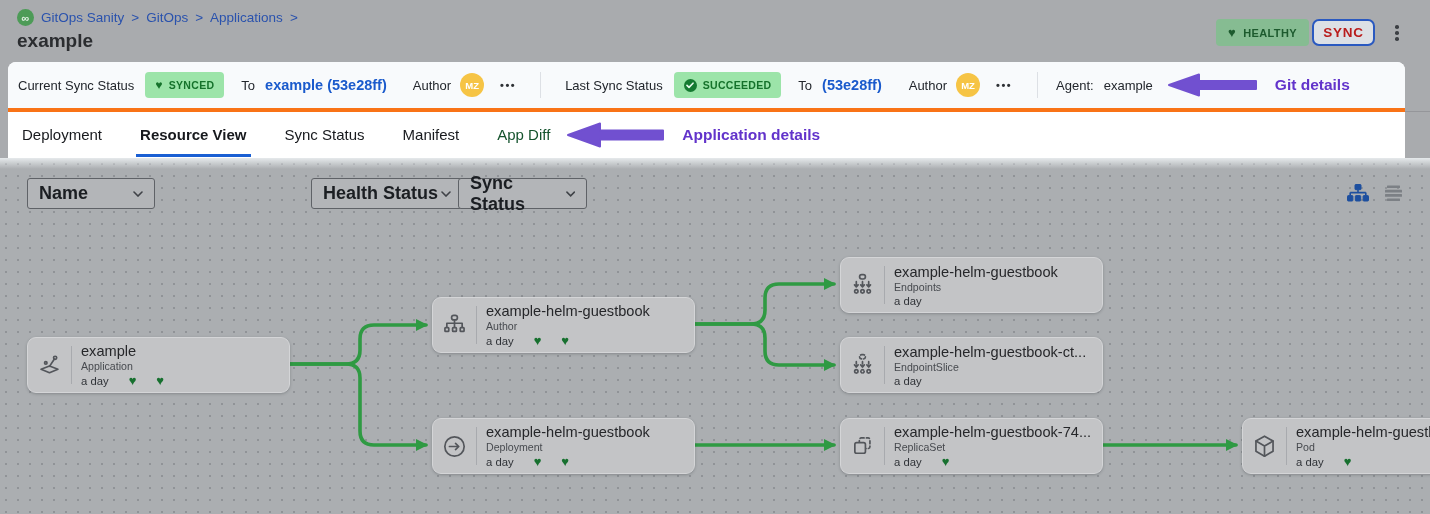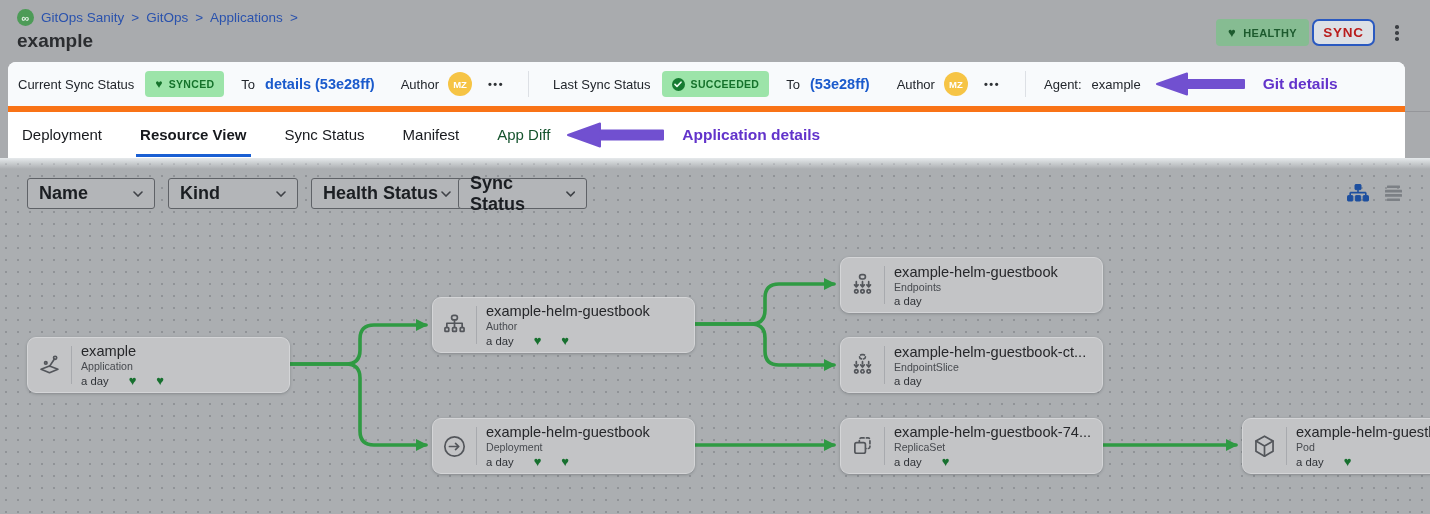--- a/index.html
+++ b/index.html
@@ -27,21 +27,21 @@
   .kebab { position:absolute; left:1390px; top:21px; width:14px; height:24px; display:flex;
            flex-direction:column; align-items:center; justify-content:center; gap:2.6px; cursor:pointer; }
   .kebab i { width:3.6px; height:3.6px; border-radius:50%; background:#3c3f44; }
 
   
   .panel { position:absolute; left:8px; top:62px; width:1397px; height:96px;
            background:#fff; border-radius:8px 8px 0 0; }
   .panel-edge-line { position:absolute; left:1405px; top:111px; width:25px; height:1px; background:#95969a; }
 
   .status-row { height:50px; background:#f8fafc; border-radius:8px 8px 0 0;
-                border-bottom:6px solid #f97316; display:flex; align-items:center;
+                border-bottom:4px solid #f97316; display:flex; align-items:center;
                 padding-left:10px; font-size:13px; color:#22262c; white-space:nowrap; }
   .s-badge { display:flex; align-items:center; gap:6px; height:26px; padding:0 10px;
              background:#9ce4a9; border-radius:4px; color:#15722b; font-size:10.5px;
              font-weight:700; letter-spacing:.3px; }
   .s-badge .sb-heart { font-size:12px; line-height:1; }
   .check-circle { width:13px; height:13px; border-radius:50%; background:#157a31;
                   display:flex; align-items:center; justify-content:center; }
   .rev-link { color:#1a5acc; font-weight:700; font-size:14.5px; text-decoration:none; cursor:pointer; }
   .avatar { width:24px; height:24px; border-radius:50%; background:#f6c445; color:#fff;
             display:flex; align-items:center; justify-content:center; font-size:9.5px; font-weight:700; }
@@ -180,21 +180,21 @@
 
 <section class="panel">
 
   <div class="status-row">
     <span>Current Sync Status</span>
     <span class="s-badge" style="margin-left:11px">
       <span class="sb-heart">♥</span>
       <span>SYNCED</span>
     </span>
     <span style="margin-left:17px">To</span>
-    <a class="rev-link" style="margin-left:10px">details (53e28ff)</a>
+    <a class="rev-link" style="margin-left:10px">example (53e28ff)</a>
     <span style="margin-left:26px">Author</span>
     <span class="avatar" style="margin-left:9px">MZ</span>
     <span class="dots" style="margin-left:16px">•••</span>
     <span class="vdiv" style="margin-left:24px"></span>
 
     <span style="margin-left:24px">Last Sync Status</span>
     <span class="s-badge" style="margin-left:11px">
       <span class="check-circle">
         <svg width="8" height="7" viewBox="0 0 8 7">
             <path d="M1 3.4 L3 5.4 L7 1.2" fill="none" stroke="#eafbef" stroke-width="1.6" stroke-linecap="round" stroke-linejoin="round"></path>
@@ -261,26 +261,20 @@
       <path d="M1098 287 H1236" marker-end="url(#ea)"></path>
     </g>
   </svg>
 
   <div class="filter" style="left:27px; width:128px">
     <span>Name</span>
     <svg width="10" height="6" viewBox="0 0 10 6">
         <path d="M1 1 L5 5 L9 1" fill="none" stroke="#3f4247" stroke-width="1.6" stroke-linecap="round"></path>
       </svg>
   </div>
-  <div class="filter" style="left:168px; width:130px">
-    <span>Kind</span>
-    <svg width="10" height="6" viewBox="0 0 10 6">
-        <path d="M1 1 L5 5 L9 1" fill="none" stroke="#3f4247" stroke-width="1.6" stroke-linecap="round"></path>
-      </svg>
-  </div>
   <div class="filter" style="left:311px; width:152px">
     <span>Health Status</span>
     <svg width="10" height="6" viewBox="0 0 10 6">
         <path d="M1 1 L5 5 L9 1" fill="none" stroke="#3f4247" stroke-width="1.6" stroke-linecap="round"></path>
       </svg>
   </div>
   <div class="filter" style="left:458px; width:129px">
     <span>Sync Status</span>
     <svg width="10" height="6" viewBox="0 0 10 6">
         <path d="M1 1 L5 5 L9 1" fill="none" stroke="#3f4247" stroke-width="1.6" stroke-linecap="round"></path>

